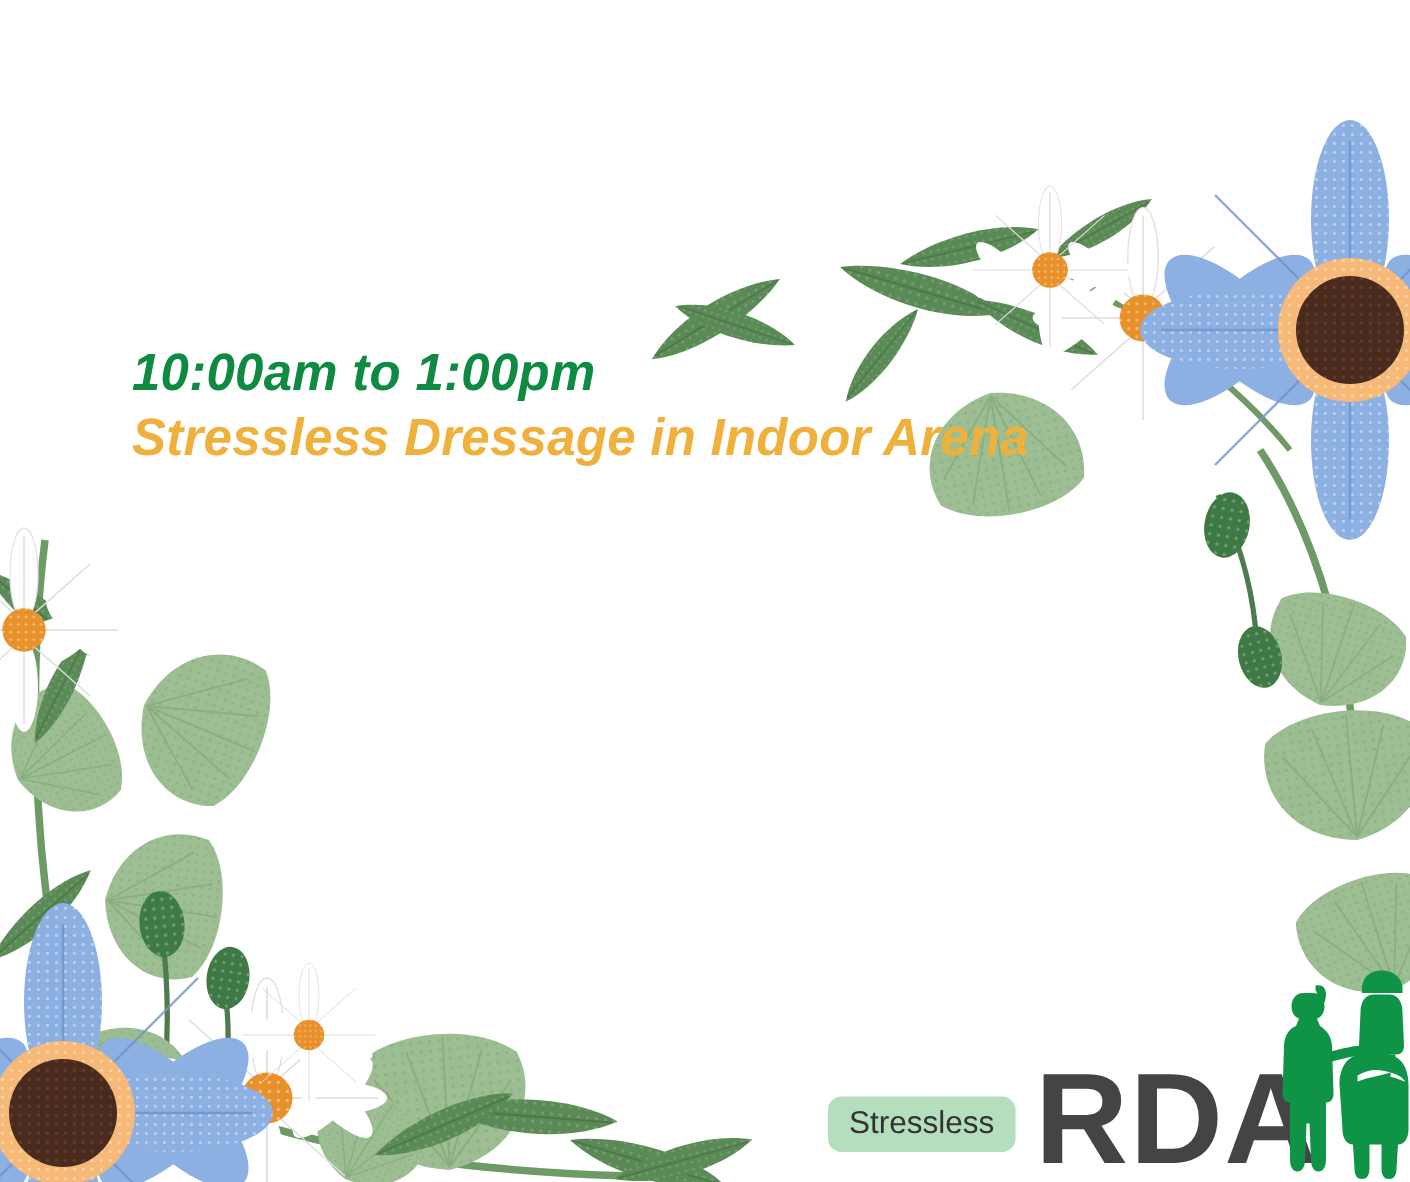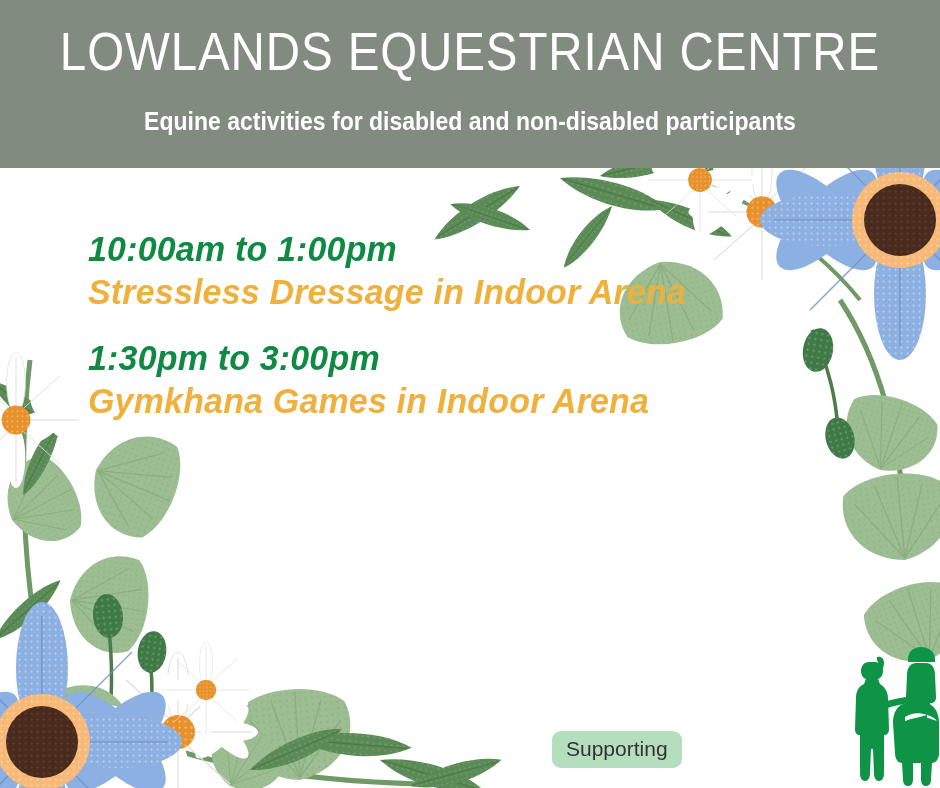--- a/index.html
+++ b/index.html
@@ -365,42 +365,35 @@
       <g transform="translate(206,690) scale(0.6)">
           <use href="#daisy"></use>
         </g>
 
       <g transform="translate(42,742) scale(1.0)">
           <use href="#bigblue"></use>
         </g>
     </g>
   </svg>
 
-  <div class="header-band">
-    <div class="header-title">LOWLANDS EQUESTRIAN CENTRE</div>
-    <div class="header-subtitle">Equine activities for disabled and non-disabled participants</div>
-  </div>
 
   <div class="schedule">
 
     <div class="entry">
       <div class="entry-time">10:00am to 1:00pm</div>
       <div class="entry-activity">Stressless Dressage in Indoor Arena</div>
     </div>
 
-    <div class="entry">
-      <div class="entry-time">1:30pm to 3:00pm</div>
-      <div class="entry-activity">Gymkhana Games in Indoor Arena</div>
-    </div>
 
 
   </div>
 
   <div class="rda-logo">
-    <div class="supporting-pill">Supporting</div>
+    <div class="supporting-pill">Stressless</div>
+    <div class="rda-letters">RDA</div>
     <svg class="rda-silhouette" viewBox="0 0 93 143" xmlns="http://www.w3.org/2000/svg">
       <g fill="#0f9447">
 
         <path d="M22,17 C 17,17 14,21 14,26 C 14,30 16,33 19,34 L 17,39 C 12,41 9,46 9,53
                  L 8,84 C 8,88 10,90 13,90 L 13,128 C 13,133 15,136 18,136 C 21,136 23,133 23,128
                  L 24,104 L 26,104 L 27,128 C 27,133 29,136 32,136 C 35,136 37,133 37,128
                  L 37,90 C 40,90 42,88 42,84 L 41,53 C 41,47 38,42 33,39 L 31,34
                  C 34,33 36,30 36,26 C 36,21 33,17 28,17 Z"></path>
 
         <path d="M30,12 C 34,11 37,13 37,18 C 37,22 35,26 33,30 L 30,28 C 32,23 32,18 30,15 Z"></path>

